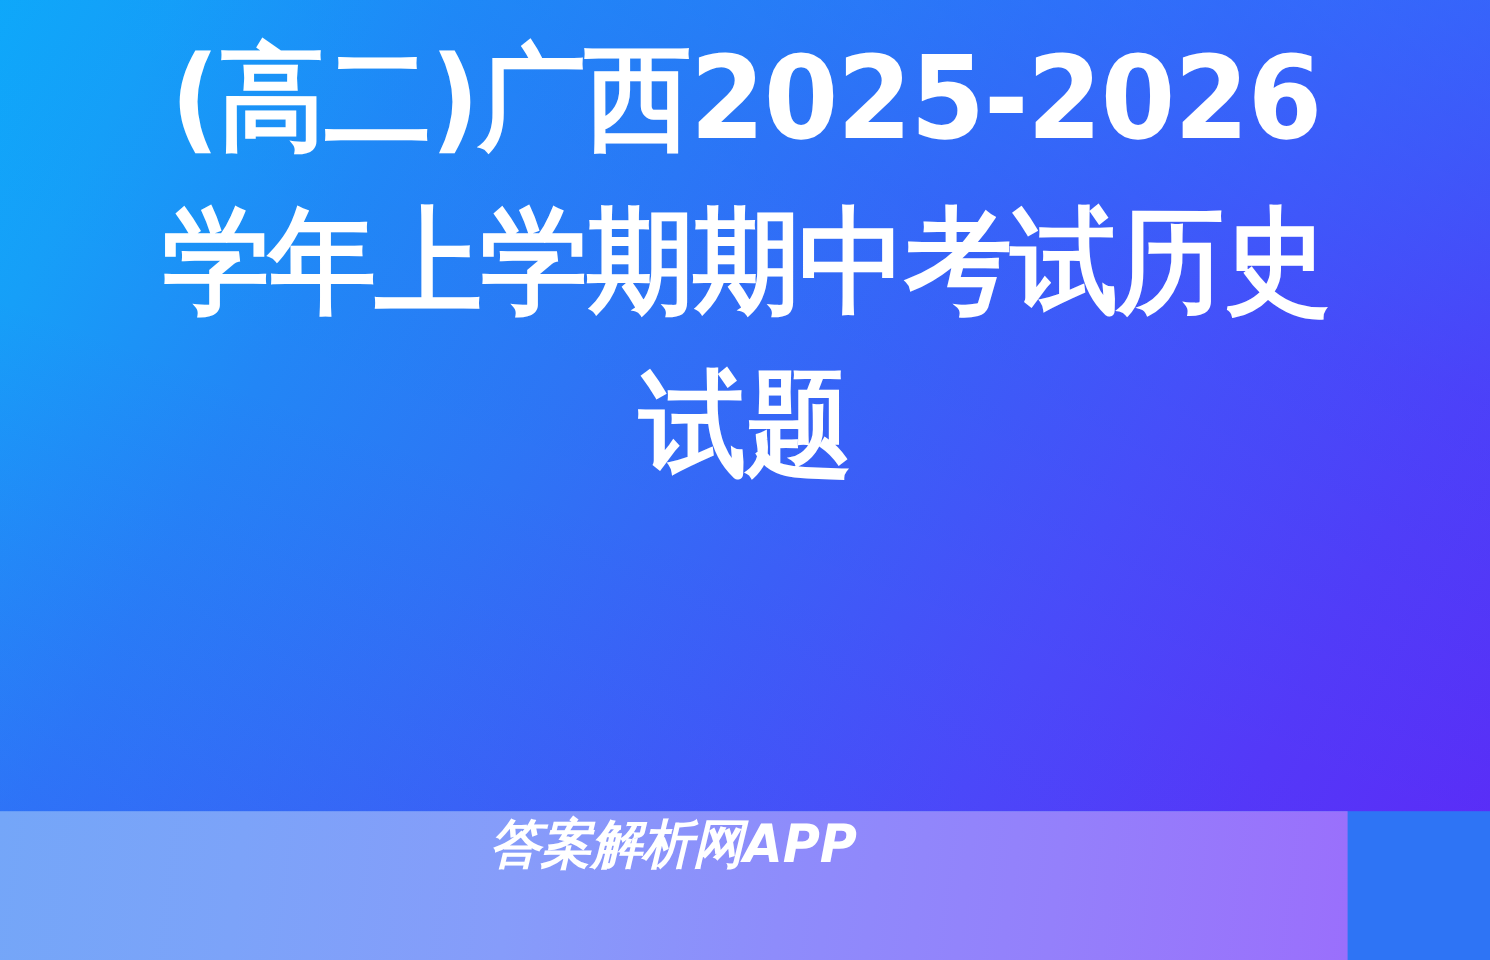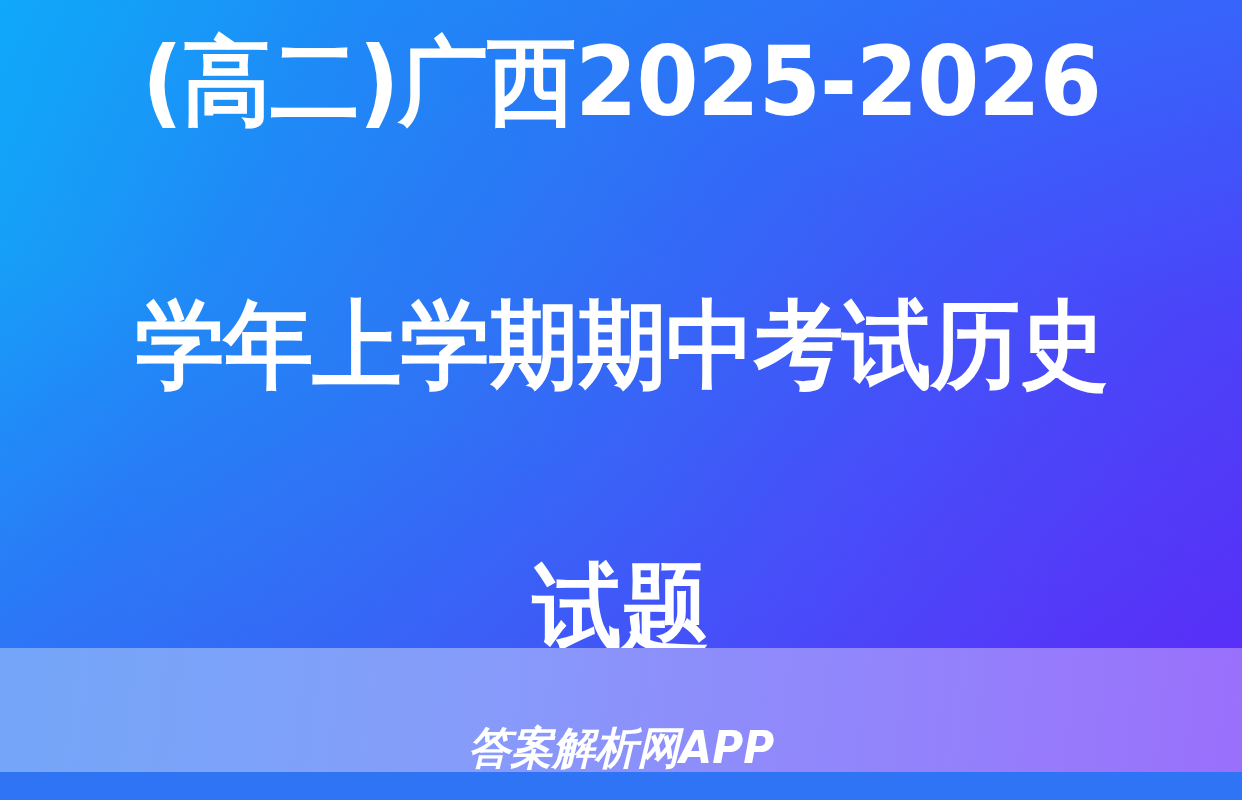--- a/index.html
+++ b/index.html
@@ -58,21 +58,21 @@
 
   .title-block {
     position: absolute;
     left: 0;
     top: 0;
     width: 1242px;
     height: 676px;
     display: flex;
     flex-direction: column;
     align-items: center;
-    justify-content: space-between;
+    justify-content: flex-start;
     z-index: 2;
     padding-top: 14px;
   }
 
   .title-line {
     color: #FFFFFF;
     font-size: 96px;
     line-height: 136px;
     font-weight: 700;
     letter-spacing: -1px;
@@ -80,33 +80,33 @@
     text-align: center;
     font-family: "DejaVu Sans", "Liberation Sans", sans-serif;
     transform: scaleX(0.93);
     transform-origin: center center;
   }
 
   
   .footer-band {
     position: absolute;
     left: 0;
-    top: 648px;
-    width: 1242px;
+    top: 676px;
+    width: 1123px;
     height: 124px;
     background:
       linear-gradient(97deg,
         #74A6F8 0%,
         #7CA3F9 18%,
         #869CFA 38%,
         #8E8CFB 58%,
         #9480FB 78%,
         #9A6FFC 100%);
     display: flex;
-    align-items: flex-end;
+    align-items: flex-start;
     justify-content: center;
     z-index: 2;
   }
 
   .footer-text {
     color: #FFFFFF;
     font-size: 44px;
     line-height: 48px;
     font-weight: 700;
     font-style: italic;

